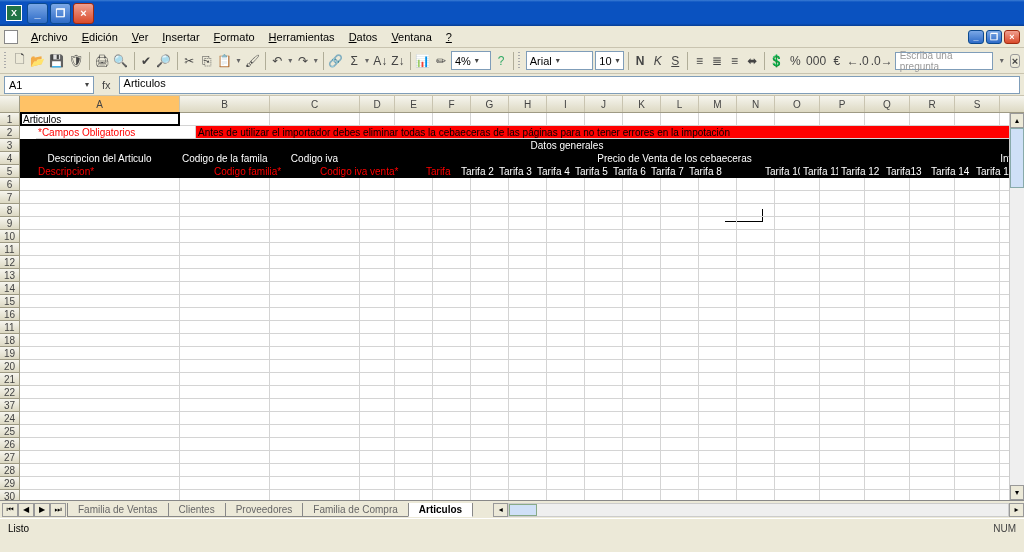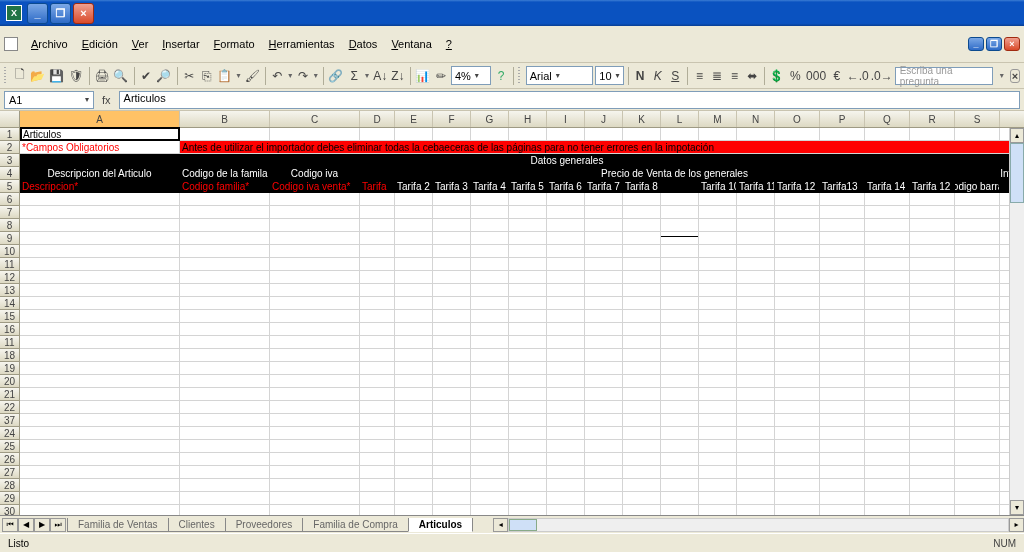--- a/index.html
+++ b/index.html
@@ -6,21 +6,21 @@
 body { background: #ece9d8; overflow: hidden; width: 1024px; height: 552px; font-size: 11px; }
 
 .titlebar { background: linear-gradient(180deg, #3b7dd4 0%, #0a52c0 8%, #0a52c0 90%, #083e92 100%); height: 26px; display: flex; align-items: center; padding: 0 2px 0 6px; color: #fff; font-size: 12px; }
 .titlebar .app-icon { width: 16px; height: 16px; background: #217346; border: 1px solid #fff; margin-right: 5px; display: flex; align-items: center; justify-content: center; font-size: 9px; font-weight: bold; }
 .titlebar .title { flex: 1; font-weight: bold; text-shadow: 1px 1px 1px rgba(0,0,0,.4); }
 .winbtns { display: flex; gap: 2px; }
 .winbtn { width: 21px; height: 21px; border-radius: 3px; display: flex; align-items: center; justify-content: center; color: #fff; font-weight: bold; font-size: 11px; font-family: Arial; }
 .winbtn.min, .winbtn.max { background: linear-gradient(180deg,#7ba8e6,#2e6bc7); border: 1px solid #0c4a8f; }
 .winbtn.close { background: linear-gradient(180deg,#f0a090,#d94a2a); border: 1px solid #a02a10; }
 
-.menubar { height: 37px; background: #ece9d8; display: flex; align-items: center; padding: 0 4px; border-bottom: 1px solid #c9c4b0; }
+.menubar { height: 22px; background: #ece9d8; display: flex; align-items: center; padding: 0 4px; border-bottom: 1px solid #c9c4b0; }
 .doc-icon { width: 14px; height: 14px; background: #fff; border: 1px solid #888; margin-right: 6px; }
 .menu-item { padding: 2px 7px; cursor: default; }
 .mdi-btns { margin-left: auto; display: flex; gap: 2px; }
 .mdi-btns .winbtn { width: 16px; height: 14px; font-size: 9px; }
 .mdi-btns .winbtn.close { background: linear-gradient(180deg,#f0a090,#d94a2a); }
 
 .toolbar { height: 26px; background: #ece9d8; display: flex; align-items: center; padding: 1px 4px; gap: 2px; border-bottom: 1px solid #c9c4b0; }
 .tb-grip { width: 3px; height: 18px; background: repeating-linear-gradient(180deg,#aaa 0 1px,transparent 1px 3px); margin-right: 4px; }
 .tb-btn { width: 22px; height: 22px; display: flex; align-items: center; justify-content: center; border: 1px solid transparent; font-size: 12px; color: #444; }
 .tb-sep { width: 1px; height: 18px; background: #b0ad98; margin: 0 2px; }
@@ -43,21 +43,21 @@
 
 .rows { display: flex; flex-direction: column; }
 .row { display: flex; height: 13px; }
 .row-hdr { width: 20px; height: 13px; font-size: 10px; flex-shrink: 0; }
 .cell { border-right: 1px solid #d4d4d4; border-bottom: 1px solid #d4d4d4; height: 13px; font-size: 10px; padding: 0 2px; overflow: hidden; white-space: nowrap; display: flex; align-items: center; flex-shrink: 0; }
 
 .cell.selected { border: 2px solid #000; height: 14px; margin: -1px 0 0 0; padding: 0 1px; }
 
 .black-band { background: #000; color: #fff; }
 .black-band .cell { border-right: 1px solid #000; border-bottom: 1px solid #000; }
-.red-txt { color: #f00; }
+.red-txt { color: #f00; margin-left: 16px; }
 .red-bg { background: #f00; color: #000; }
 
 .sheet-tabs { height: 18px; background: #ece9d8; display: flex; align-items: center; border-top: 1px solid #888; }
 .tab-nav { display: flex; gap: 0; padding: 0 2px; }
 .tab-nav-btn { width: 16px; height: 14px; border: 1px solid #999; background: #ece9d8; display: flex; align-items: center; justify-content: center; font-size: 8px; }
 .sheet-tab { background: #ece9d8; border: 1px solid #888; border-top: none; padding: 1px 10px; font-size: 10px; margin-left: -1px; cursor: default; color: #666; }
 .sheet-tab.active { background: #fff; font-weight: bold; color: #000; border-bottom: 1px solid #fff; position: relative; z-index: 1; }
 .hscroll-area { flex: 1; margin-left: 20px; height: 14px; display: flex; }
 .hscroll-track { flex: 1; background: #efefef; border: 1px solid #ccc; position: relative; }
 .hscroll-thumb { position: absolute; left: 0; width: 28px; top: 0; bottom: 0; background: #cfe0f7; border: 1px solid #8a8; }
@@ -251,21 +251,21 @@
         <div class="cell" style="width: 45px;"></div>
         <div class="cell" style="width: 45px;"></div>
         <div class="cell" style="width: 65px;"></div>
       </div>
       <div class="row black-band">
         <div class="row-hdr">4</div>
         <div class="cell" style="width: 160px; justify-content: center;">Descripcion del Articulo</div>
         <div class="cell" style="width: 90px;">Codigo de la famila</div>
         <div class="cell" style="width: 90px; justify-content: center;">Codigo iva</div>
         <div class="cell" style="width: 35px;"></div>
-        <div class="cell" style="width: 560px; justify-content: center;">Precio de Venta de los generales</div>
+        <div class="cell" style="width: 560px; justify-content: center;">Precio de Venta de los cebaeceras</div>
         <div class="cell" style="width: 176px; justify-content: center;">Introducir el codigo</div>
       </div>
       <div class="row black-band">
         <div class="row-hdr">5</div>
         <div class="cell red-txt" style="width: 160px;">Descripcion*</div>
         <div class="cell red-txt" style="width: 90px;">Codigo familia*</div>
         <div class="cell red-txt" style="width: 90px;">Codigo iva venta*</div>
         <div class="cell red-txt" style="width: 35px;">Tarifa</div>
         <div class="cell" style="width: 38px;">Tarifa 2</div>
         <div class="cell" style="width: 38px;">Tarifa 3</div>

